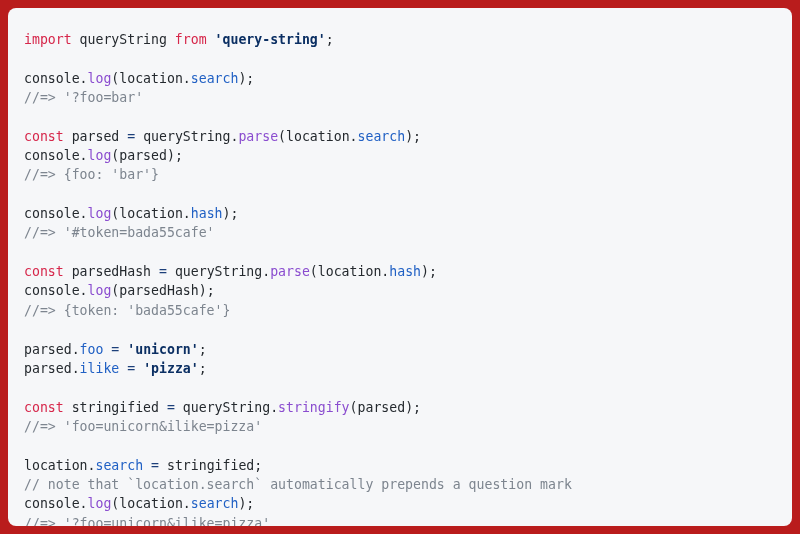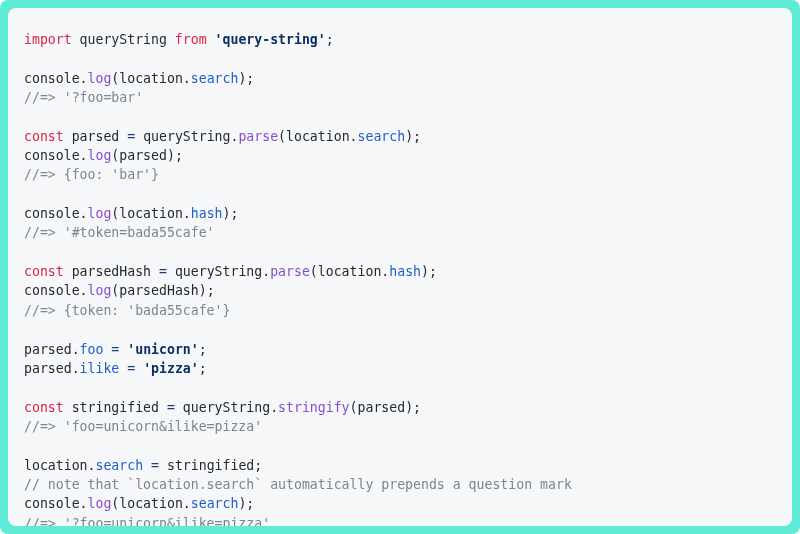--- a/index.html
+++ b/index.html
@@ -58,17 +58,17 @@
   .tok-prop    { color: #2060c4; }
   .tok-str     { color: #0b2f63; font-weight: 700; }
   .tok-com     { color: #7d858f; }
   .tok-op      { color: #1c3f7a; }
   .tok-plain   { color: #24292e; }
   .tok-punc    { color: #24292e; }
 </style>
 </head>
 <body>
 
-<div id="page" style="background: #5eead4; border-radius: 8px;">
+<div id="page" style="background: #b91c1c;">
   <div class="code-panel" style="background: rgb(246, 247, 249);">
     <pre class="code-block" id="code-listing"><span class="ln"><span class="tok-kw" style="color: rgb(214, 38, 74);">import</span><span class="tok-plain" style="color: rgb(36, 41, 46);"> queryString </span><span class="tok-kw" style="color: rgb(214, 38, 74);">from</span><span class="tok-plain" style="color: rgb(36, 41, 46);"> </span><span class="tok-str" style="color: rgb(11, 47, 99);">'query-string'</span><span class="tok-punc" style="color: rgb(36, 41, 46);">;</span></span><span class="ln blank">&nbsp;</span><span class="ln"><span class="tok-plain" style="color: rgb(36, 41, 46);">console.</span><span class="tok-fn" style="color: rgb(138, 76, 207);">log</span><span class="tok-plain" style="color: rgb(36, 41, 46);">(location.</span><span class="tok-prop" style="color: rgb(32, 96, 196);">search</span><span class="tok-punc" style="color: rgb(36, 41, 46);">);</span></span><span class="ln"><span class="tok-com" style="color: rgb(125, 133, 143);">//=&gt; '?foo=bar'</span></span><span class="ln blank">&nbsp;</span><span class="ln"><span class="tok-kw" style="color: rgb(214, 38, 74);">const</span><span class="tok-plain" style="color: rgb(36, 41, 46);"> parsed </span><span class="tok-op" style="color: rgb(28, 63, 122);">=</span><span class="tok-plain" style="color: rgb(36, 41, 46);"> queryString.</span><span class="tok-fn" style="color: rgb(138, 76, 207);">parse</span><span class="tok-plain" style="color: rgb(36, 41, 46);">(location.</span><span class="tok-prop" style="color: rgb(32, 96, 196);">search</span><span class="tok-punc" style="color: rgb(36, 41, 46);">);</span></span><span class="ln"><span class="tok-plain" style="color: rgb(36, 41, 46);">console.</span><span class="tok-fn" style="color: rgb(138, 76, 207);">log</span><span class="tok-plain" style="color: rgb(36, 41, 46);">(parsed);</span></span><span class="ln"><span class="tok-com" style="color: rgb(125, 133, 143);">//=&gt; {foo: 'bar'}</span></span><span class="ln blank">&nbsp;</span><span class="ln"><span class="tok-plain" style="color: rgb(36, 41, 46);">console.</span><span class="tok-fn" style="color: rgb(138, 76, 207);">log</span><span class="tok-plain" style="color: rgb(36, 41, 46);">(location.</span><span class="tok-prop" style="color: rgb(32, 96, 196);">hash</span><span class="tok-punc" style="color: rgb(36, 41, 46);">);</span></span><span class="ln"><span class="tok-com" style="color: rgb(125, 133, 143);">//=&gt; '#token=bada55cafe'</span></span><span class="ln blank">&nbsp;</span><span class="ln"><span class="tok-kw" style="color: rgb(214, 38, 74);">const</span><span class="tok-plain" style="color: rgb(36, 41, 46);"> parsedHash </span><span class="tok-op" style="color: rgb(28, 63, 122);">=</span><span class="tok-plain" style="color: rgb(36, 41, 46);"> queryString.</span><span class="tok-fn" style="color: rgb(138, 76, 207);">parse</span><span class="tok-plain" style="color: rgb(36, 41, 46);">(location.</span><span class="tok-prop" style="color: rgb(32, 96, 196);">hash</span><span class="tok-punc" style="color: rgb(36, 41, 46);">);</span></span><span class="ln"><span class="tok-plain" style="color: rgb(36, 41, 46);">console.</span><span class="tok-fn" style="color: rgb(138, 76, 207);">log</span><span class="tok-plain" style="color: rgb(36, 41, 46);">(parsedHash);</span></span><span class="ln"><span class="tok-com" style="color: rgb(125, 133, 143);">//=&gt; {token: 'bada55cafe'}</span></span><span class="ln blank">&nbsp;</span><span class="ln"><span class="tok-plain" style="color: rgb(36, 41, 46);">parsed.</span><span class="tok-prop" style="color: rgb(32, 96, 196);">foo</span><span class="tok-plain" style="color: rgb(36, 41, 46);"> </span><span class="tok-op" style="color: rgb(28, 63, 122);">=</span><span class="tok-plain" style="color: rgb(36, 41, 46);"> </span><span class="tok-str" style="color: rgb(11, 47, 99);">'unicorn'</span><span class="tok-punc" style="color: rgb(36, 41, 46);">;</span></span><span class="ln"><span class="tok-plain" style="color: rgb(36, 41, 46);">parsed.</span><span class="tok-prop" style="color: rgb(32, 96, 196);">ilike</span><span class="tok-plain" style="color: rgb(36, 41, 46);"> </span><span class="tok-op" style="color: rgb(28, 63, 122);">=</span><span class="tok-plain" style="color: rgb(36, 41, 46);"> </span><span class="tok-str" style="color: rgb(11, 47, 99);">'pizza'</span><span class="tok-punc" style="color: rgb(36, 41, 46);">;</span></span><span class="ln blank">&nbsp;</span><span class="ln"><span class="tok-kw" style="color: rgb(214, 38, 74);">const</span><span class="tok-plain" style="color: rgb(36, 41, 46);"> stringified </span><span class="tok-op" style="color: rgb(28, 63, 122);">=</span><span class="tok-plain" style="color: rgb(36, 41, 46);"> queryString.</span><span class="tok-fn" style="color: rgb(138, 76, 207);">stringify</span><span class="tok-plain" style="color: rgb(36, 41, 46);">(parsed);</span></span><span class="ln"><span class="tok-com" style="color: rgb(125, 133, 143);">//=&gt; 'foo=unicorn&amp;ilike=pizza'</span></span><span class="ln blank">&nbsp;</span><span class="ln"><span class="tok-plain" style="color: rgb(36, 41, 46);">location.</span><span class="tok-prop" style="color: rgb(32, 96, 196);">search</span><span class="tok-plain" style="color: rgb(36, 41, 46);"> </span><span class="tok-op" style="color: rgb(28, 63, 122);">=</span><span class="tok-plain" style="color: rgb(36, 41, 46);"> stringified;</span></span><span class="ln"><span class="tok-com" style="color: rgb(125, 133, 143);">// note that `location.search` automatically prepends a question mark</span></span><span class="ln"><span class="tok-plain" style="color: rgb(36, 41, 46);">console.</span><span class="tok-fn" style="color: rgb(138, 76, 207);">log</span><span class="tok-plain" style="color: rgb(36, 41, 46);">(location.</span><span class="tok-prop" style="color: rgb(32, 96, 196);">search</span><span class="tok-punc" style="color: rgb(36, 41, 46);">);</span></span><span class="ln"><span class="tok-com" style="color: rgb(125, 133, 143);">//=&gt; '?foo=unicorn&amp;ilike=pizza'</span></span></pre>
   </div>
 </div>
 
 </body></html>

